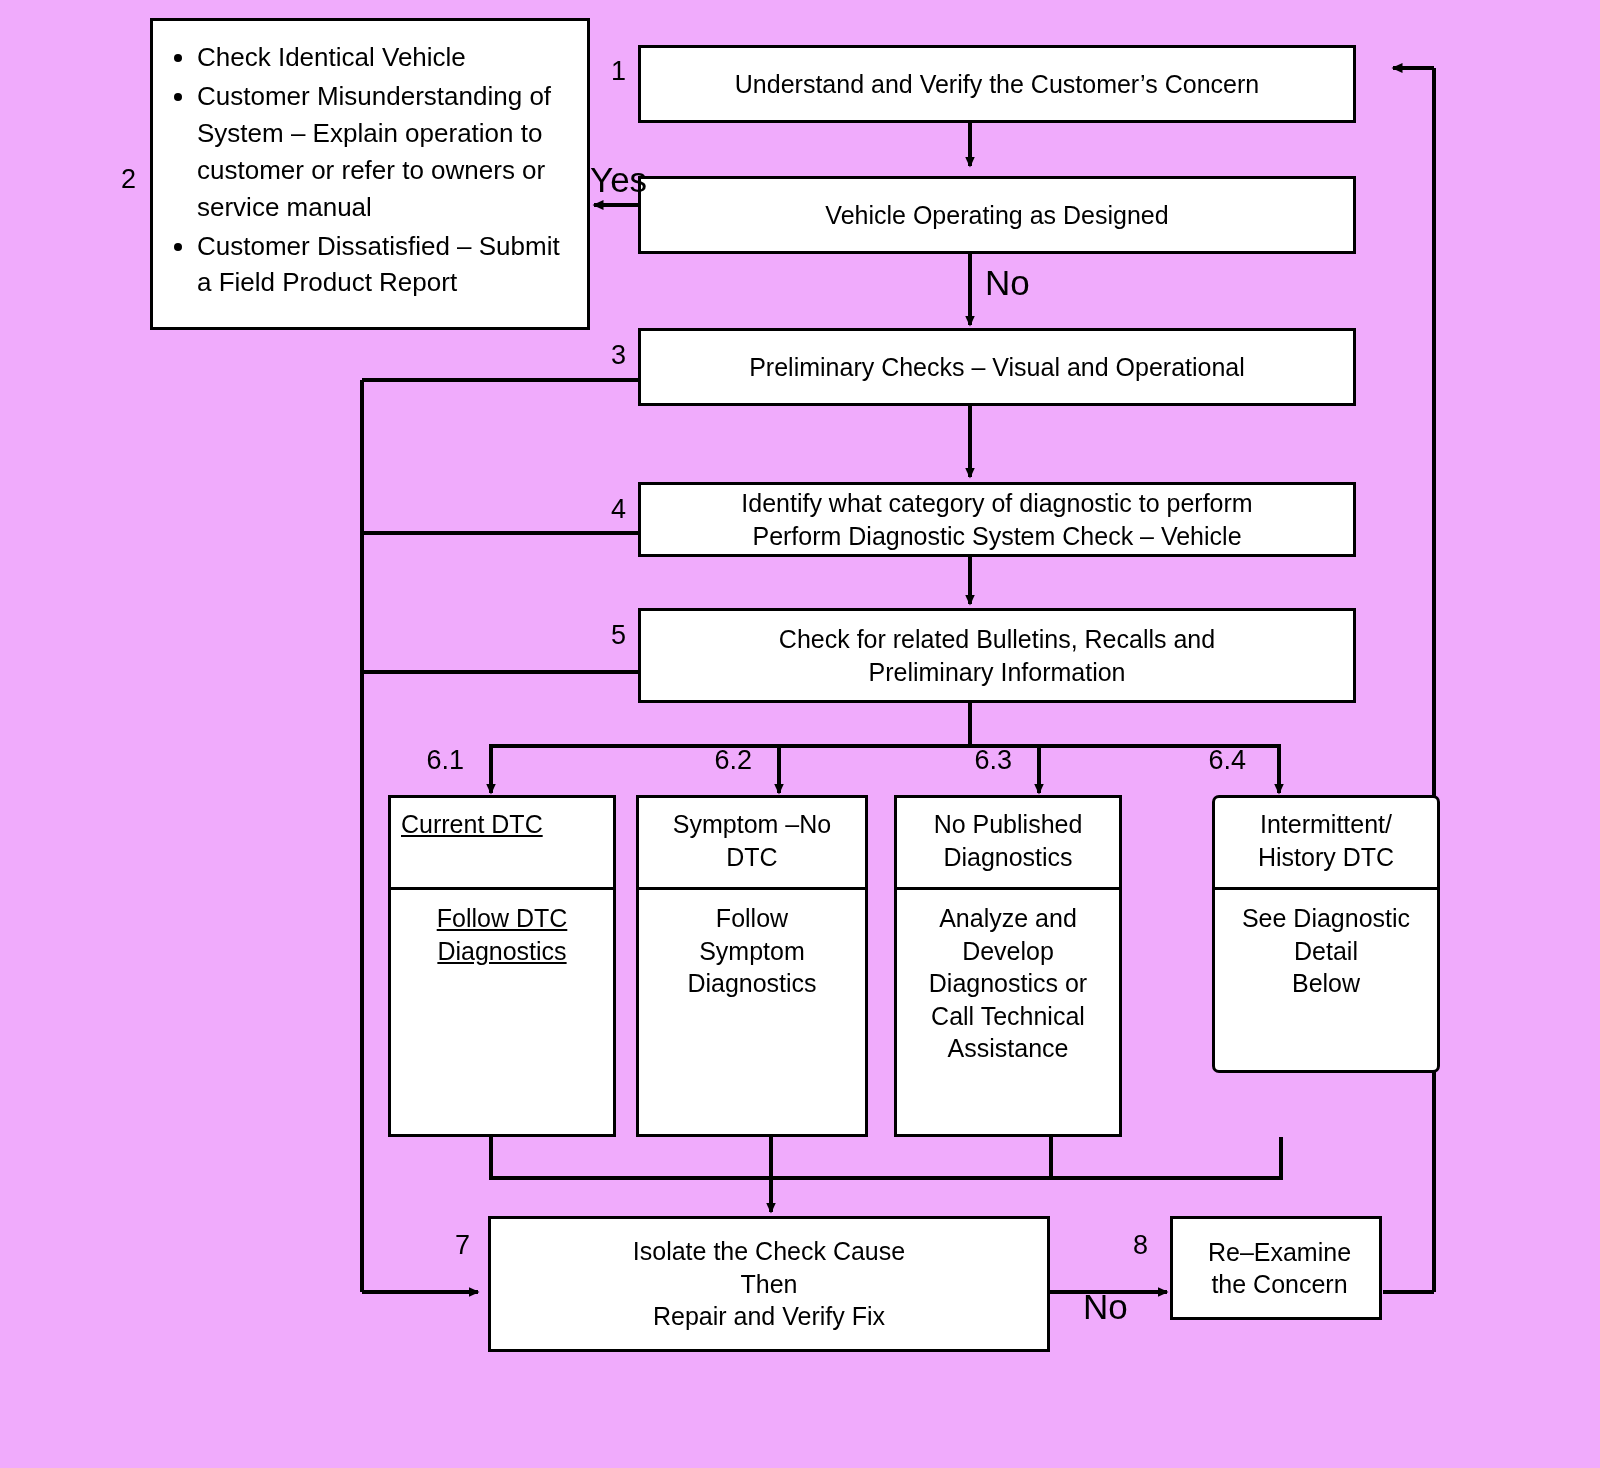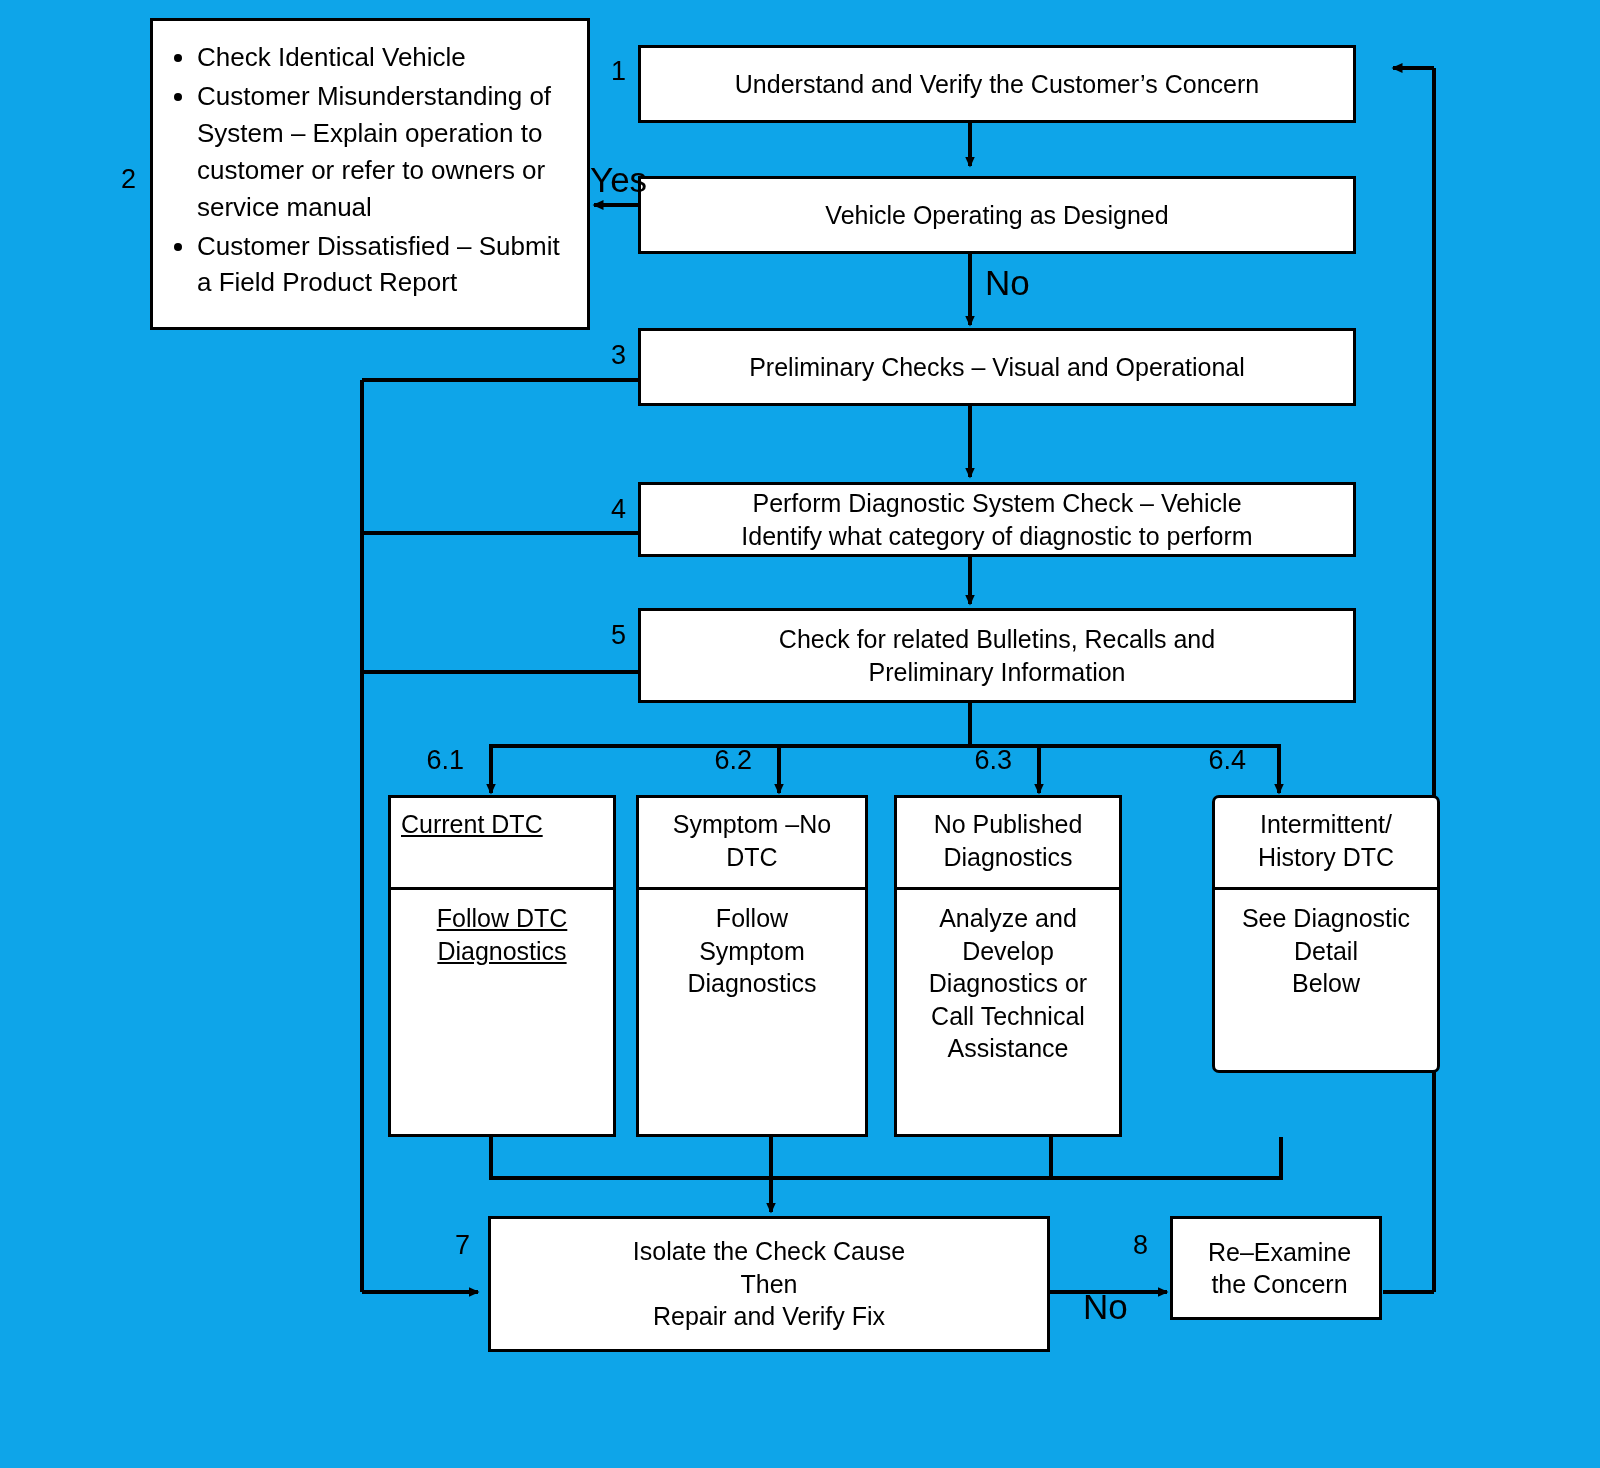--- a/index.html
+++ b/index.html
@@ -4,21 +4,21 @@
 <style>
   html, body {
     margin: 0;
     padding: 0;
     background: #ffffff;
   }
   #canvas {
     position: relative;
     width: 1600px;
     height: 1468px;
-    background: #0ea5e9;
+    background: #f0abfc;
     font-family: "Liberation Sans", sans-serif;
     color: #000000;
     overflow: hidden;
   }
   #wires {
     position: absolute;
     left: 0;
     top: 0;
     width: 1600px;
     height: 1468px;
@@ -158,22 +158,22 @@
   </div>
   <div class="edge-label" style="left:590px; top:160px;">Yes</div>
   <div class="edge-label" style="left:985px; top:263px;">No</div>
 
   <div class="box center-v" style="left:638px; top:328px; width:718px; height:78px;">
     <div class="box-text">Preliminary Checks – Visual and Operational</div>
   </div>
   <div class="step-num" style="left:596px; top:340px; width:30px;">3</div>
 
   <div class="box center-v" style="left:638px; top:482px; width:718px; height:75px;">
+    <div class="box-text">Identify what category of diagnostic to perform</div>
     <div class="box-text">Perform Diagnostic System Check – Vehicle</div>
-    <div class="box-text">Identify what category of diagnostic to perform</div>
   </div>
   <div class="step-num" style="left:596px; top:494px; width:30px;">4</div>
 
   <div class="box center-v" style="left:638px; top:608px; width:718px; height:95px;">
     <div class="box-text">Check for related Bulletins, Recalls and</div>
     <div class="box-text">Preliminary Information</div>
   </div>
   <div class="step-num" style="left:596px; top:620px; width:30px;">5</div>
 
   <div class="box split-box" style="left:388px; top:795px; width:228px; height:342px;text-decoration:underline;">

